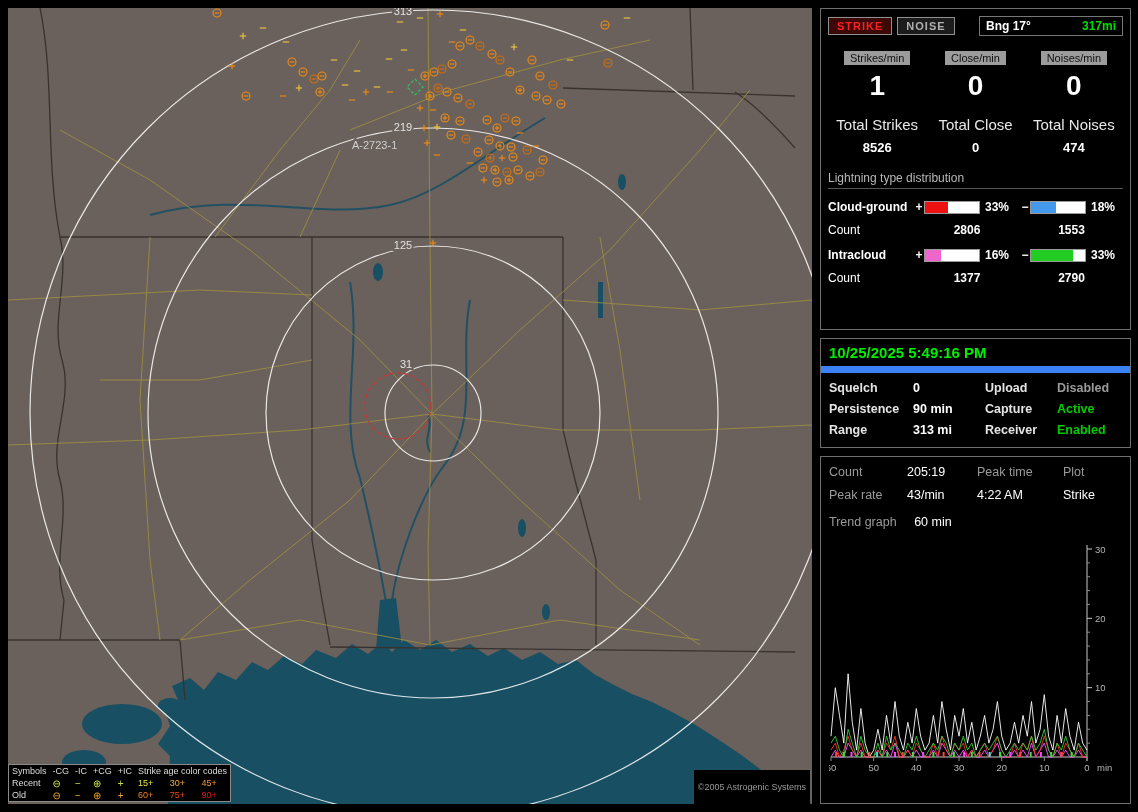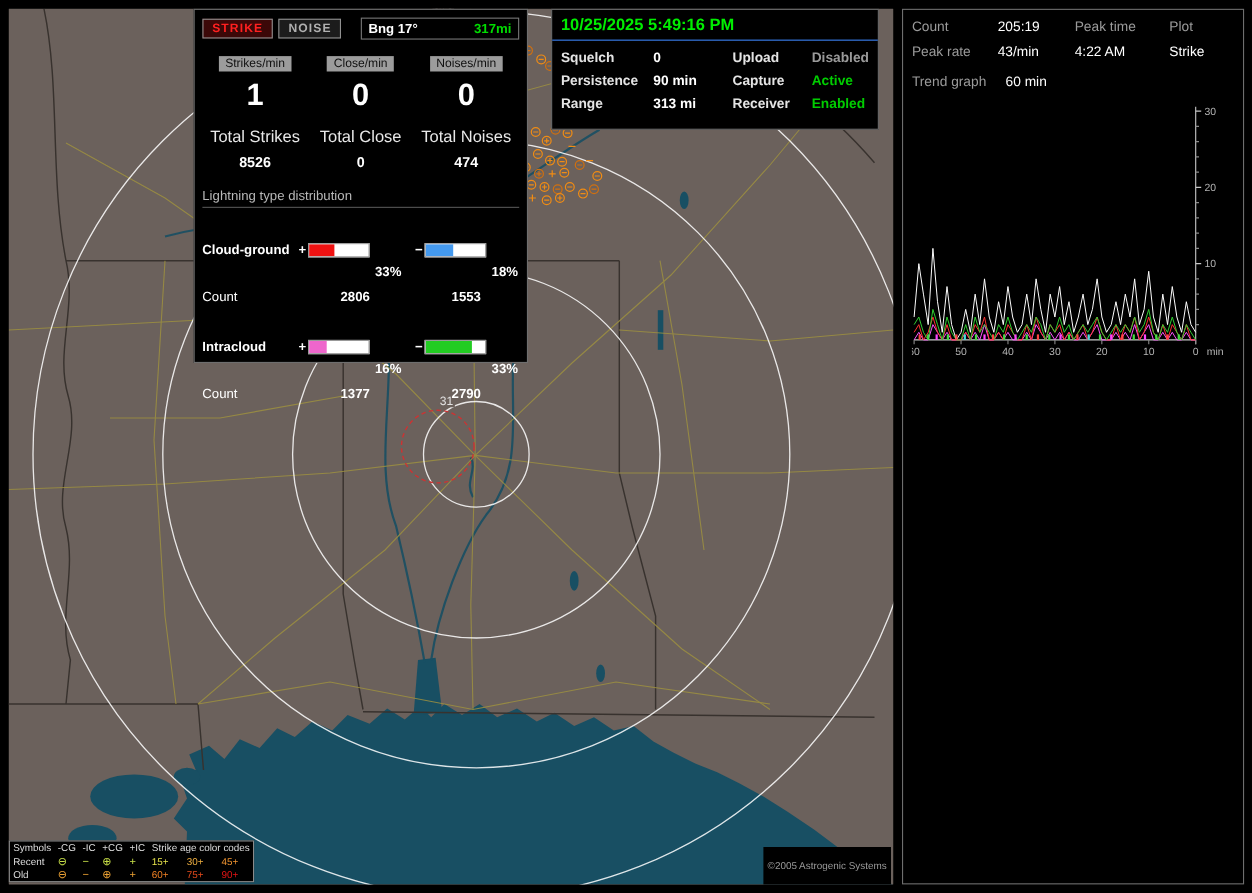--- a/index.html
+++ b/index.html
@@ -13,47 +13,47 @@
   .ring-label{fill:#e2e2e2;font-size:11px;text-anchor:middle;paint-order:stroke;stroke:#6b615c;stroke-width:4px;}
   .station-label{fill:#cfcfcf;font-size:11px;paint-order:stroke;stroke:#6b615c;stroke-width:4px;}
 
   .legend{position:absolute;left:0;bottom:2px;background:#000;border:1px solid #8a8a8a;color:#ddd;font-size:9px;}
   .legend table{border-collapse:collapse;}
   .legend td{padding:0 3px;line-height:12px;white-space:nowrap;color:#ddd;}
   .legend .sym{font-size:10px;line-height:11px;}
   .credit{position:absolute;right:2px;bottom:0;background:#000;color:#9a9a9a;font-size:9px;padding:12px 4px;}
 
   
-  .panel{position:absolute;left:820px;top:8px;width:311px;height:796px;display:flex;flex-direction:row;gap:21px;justify-content:flex-end;}
+  .panel{position:absolute;left:820px;top:8px;width:311px;height:796px;display:flex;flex-direction:column;gap:8px;justify-content:flex-end;}
   .box{background:#000;border:1px solid #6e6e6e;box-sizing:border-box;}
   .box1{height:322px;padding:7px;}
   .toprow{display:flex;align-items:center;margin-bottom:12px;}
   .btn{border:1px solid #909090;background:#1c1c1c;font-size:11px;font-weight:bold;padding:2px 8px;margin-right:5px;letter-spacing:1px;cursor:default;}
   .strike-btn{color:#ff2020;background:#3c0808;}
   .noise-btn{color:#b0b0b0;}
   .bearing-bar{margin-left:auto;width:130px;display:flex;justify-content:space-between;border:1px solid #777;background:#000;padding:2px 6px;font-size:12px;font-weight:bold;}
   .bearing-bar .bng{color:#fff;}
   .bearing-bar .rng{color:#00dd00;}
   .grid3{display:grid;grid-template-columns:1fr 1fr 1fr;text-align:center;}
   .chip{display:inline-block;background:#9c9c9c;color:#101010;font-size:11px;padding:1px 6px;margin-top:2px;}
   .bignum{font-size:28px;font-weight:bold;color:#fff;line-height:40px;}
   .total-label{color:#e8e8e8;font-size:15px;margin-top:10px;}
   .total-value{color:#fff;font-size:13px;font-weight:bold;margin-top:7px;}
   .dist-title{color:#b8b8b8;font-size:12px;margin-top:16px;padding-bottom:3px;border-bottom:1px solid #555;}
   .dist-row{display:grid;grid-template-columns:86px 10px 56px 40px 10px 56px 30px;align-items:center;margin-top:11px;font-size:12px;color:#fff;}
   .dist-row .lbl{font-weight:bold;}
   .sign{font-weight:bold;text-align:center;}
   .bar{height:11px;background:#fff;border:1px solid #999;overflow:hidden;}
   .bar .fill{display:block;height:100%;}
-  .pct{font-weight:bold;padding-left:5px;margin-top:40px;}
+  .pct{font-weight:bold;padding-left:5px;}
   .count-row{display:grid;grid-template-columns:86px 106px 1fr;margin-top:9px;font-size:12px;color:#fff;}
   .count-row .cv{font-weight:bold;text-align:center;}
 
   .box2{height:110px;}
-  .datetime{color:#00ee00;font-size:15px;font-weight:bold;padding:5px 8px;border-bottom:1px solid #3b82f6;}
+  .datetime{color:#00ee00;font-size:15px;font-weight:bold;padding:5px 8px;border-bottom:7px solid #3b82f6;}
   .status-grid{display:grid;grid-template-columns:84px 72px 72px 1fr;padding:8px 8px 0 8px;row-gap:7px;font-size:12.5px;font-weight:bold;}
   .status-grid .lab{color:#e4e4e4;}
   .status-grid .val{color:#fff;}
 
   .box3{flex:1;padding:8px;display:flex;flex-direction:column;}
   .sess-grid{display:grid;grid-template-columns:78px 70px 86px 1fr;row-gap:9px;font-size:12.5px;}
   .glab{color:#9a9a9a;}
   .gval{color:#fff;}
   .trend-row{margin-top:13px;font-size:12.5px;}
   svg.trend{width:293px;margin-top:6px;}

